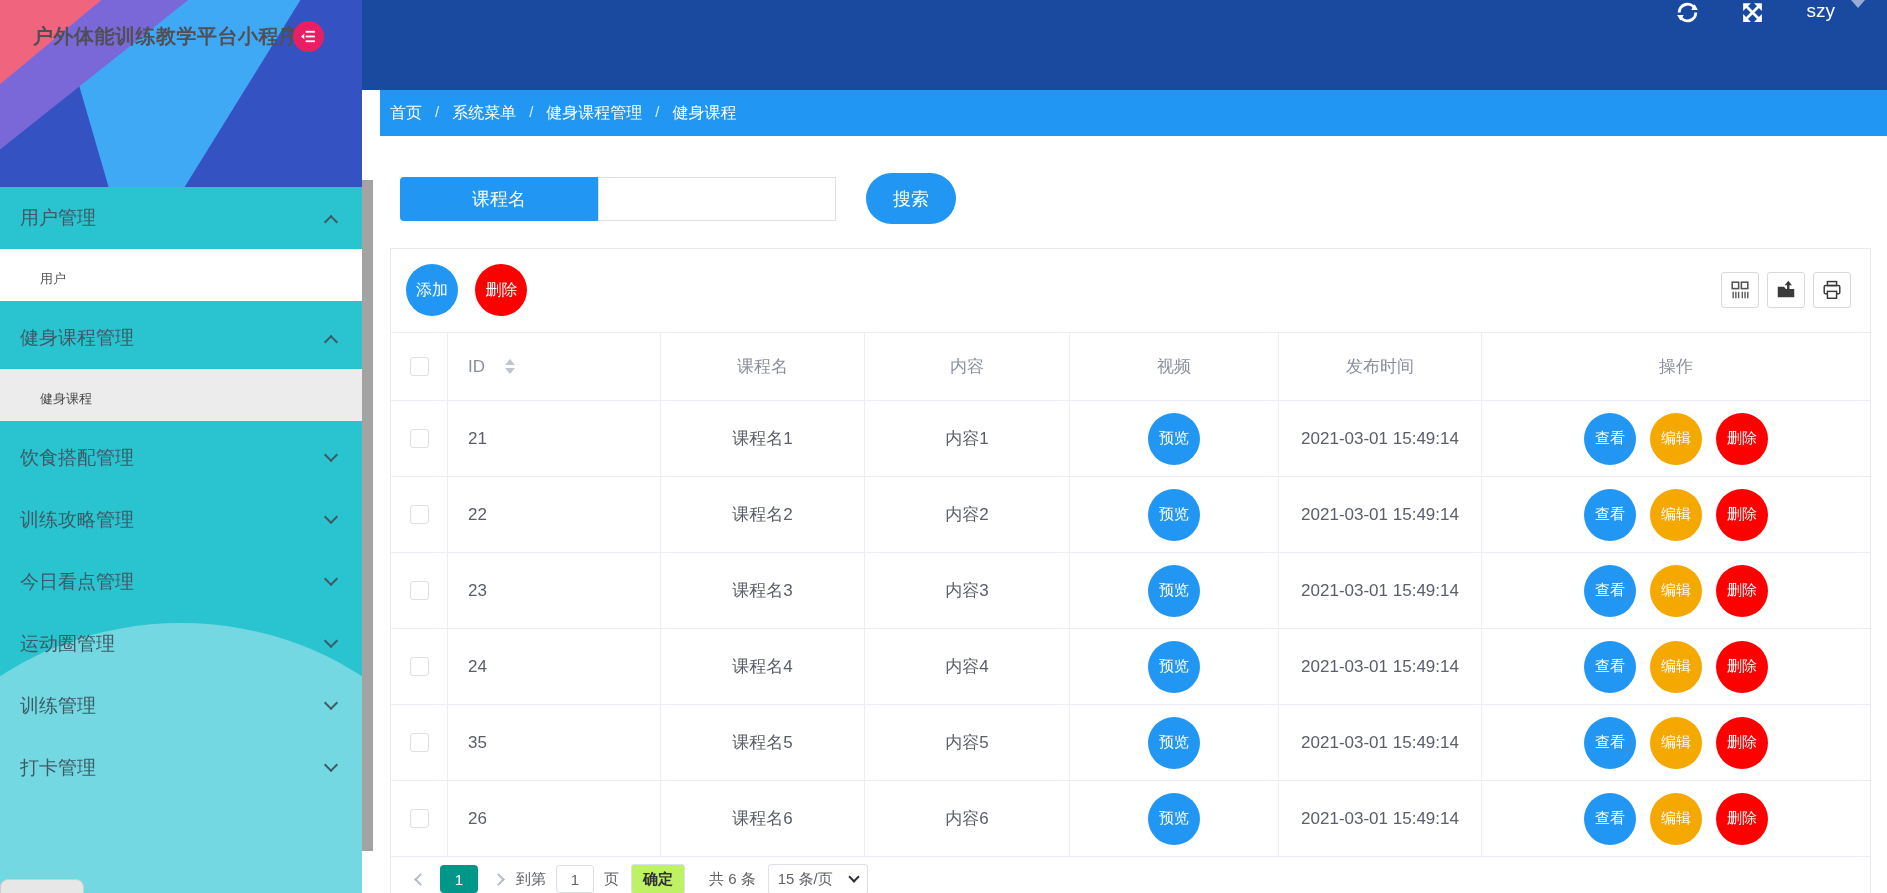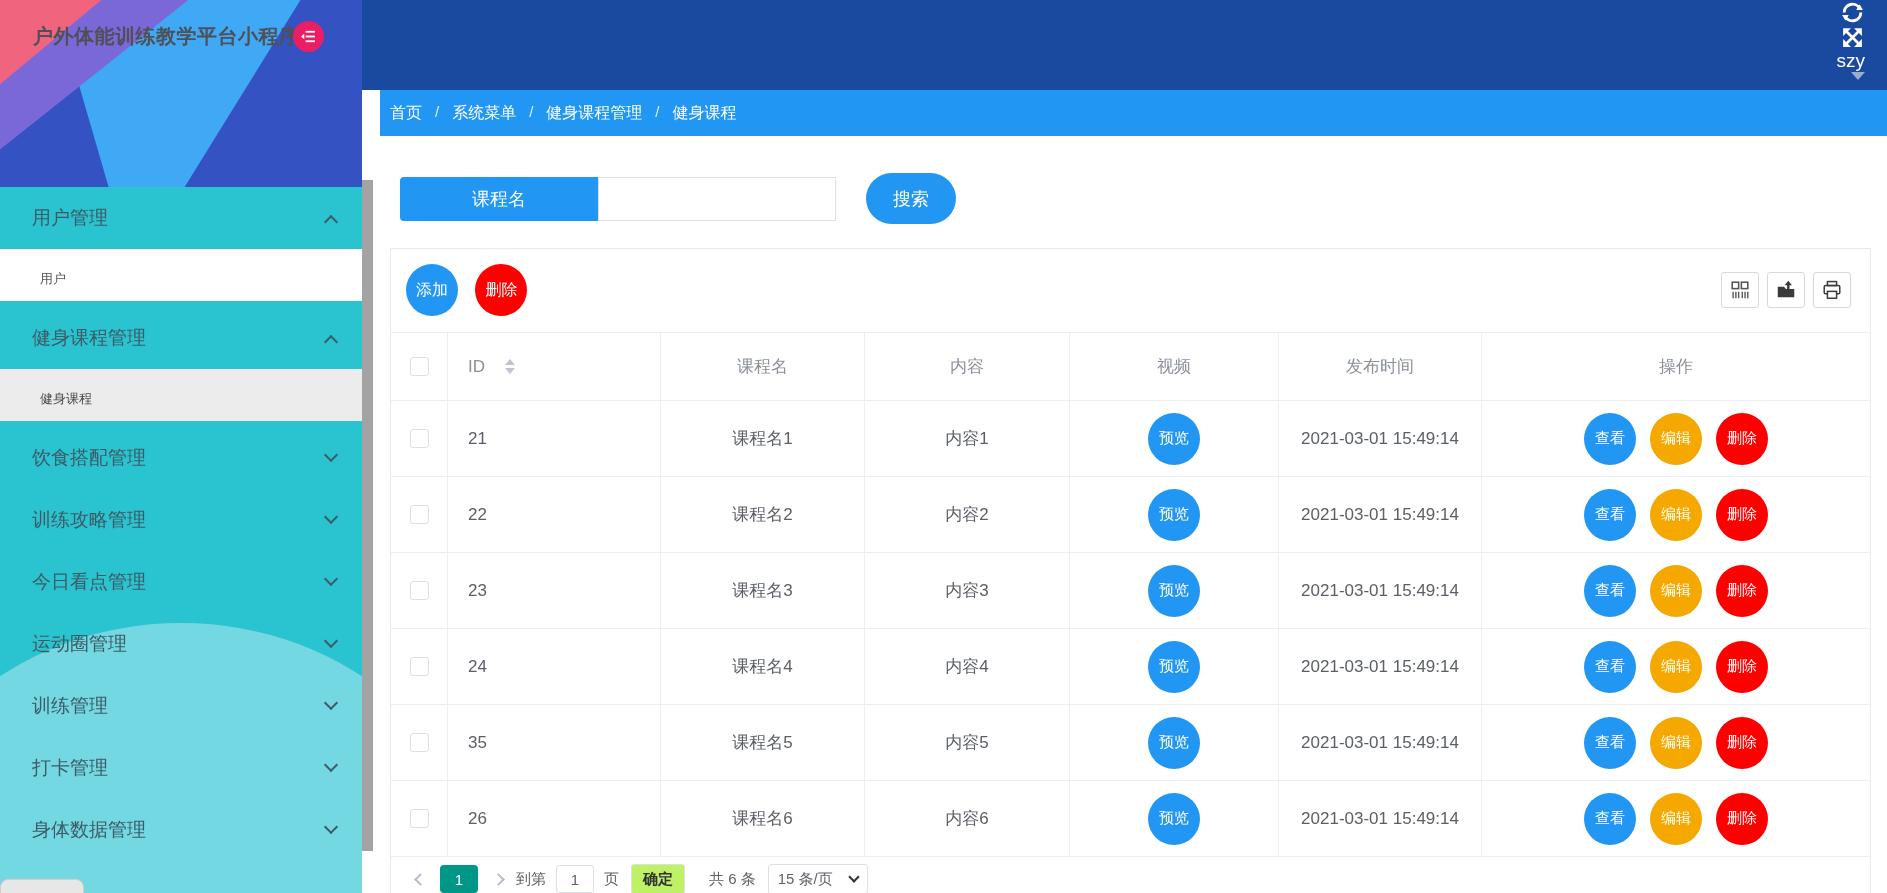--- a/index.html
+++ b/index.html
@@ -11,34 +11,34 @@
   .sidebar .curve { position:absolute; left:-35%; bottom:-290px; width:170%; height:560px; background:#74d8e2; border-radius:50%; }
   .logo { position:absolute; left:0; top:0; width:362px; height:187px; background:#3552c2; overflow:hidden; z-index:3; }
   .logo .tri { position:absolute; inset:0; }
   .tri-light  { background:#3fa9f5; clip-path:polygon(15% 0, 83% 0, 51% 100%, 30% 100%); }
   .tri-purple { background:#7b68d8; clip-path:polygon(0 0, 52% 0, 0 80%); }
   .tri-pink   { background:#f0647e; clip-path:polygon(0 0, 28% 0, 0 45%); }
   .logo-title { position:absolute; left:33px; top:23px; width:280px; font-size:20px; font-weight:bold; color:#4f4f56; letter-spacing:.5px; }
   .logo-toggle { position:absolute; left:293px; top:21px; width:31px; height:31px; border-radius:50%; background:#e91e63; display:flex; align-items:center; justify-content:center; }
 
   .menu { position:absolute; left:0; top:187px; width:362px; z-index:2; }
-  .menu-item { height:62px; line-height:62px; padding-left:32px; font-size:19px; color:#3d5b66; position:relative; cursor:pointer; }
+  .menu-item { height:62px; line-height:62px; padding-left:20px; font-size:19px; color:#3d5b66; position:relative; cursor:pointer; }
   .chev { position:absolute; right:26px; top:27px; width:10px; height:10px; border-right:2px solid #3d5b66; border-bottom:2px solid #3d5b66; }
   .chev.up   { transform:rotate(-135deg); top:30px; }
   .chev.down { transform:rotate(45deg); top:23px; }
   .menu-sub { height:52px; line-height:60px; padding-left:40px; font-size:13px; color:#565656; background:#fff; margin-bottom:6px; cursor:pointer; }
   .menu-sub.active { background:#ececec; color:#4a4a4a; }
   .sidebar-bottom-widget { position:absolute; left:0px; bottom:-8px; width:84px; height:22px; background:#e7e7e7; border:1px solid #cfcfcf; border-radius:8px; z-index:4; }
 
   
   .scroll-thumb { position:absolute; left:362px; top:180px; width:11px; height:671px; background:#a3a3a3; z-index:5; }
 
   
   .topbar { position:absolute; left:362px; top:0; width:1525px; height:90px; background:#1a49a0; }
-  .topbar-right { position:absolute; right:22px; top:0; height:90px; display:flex; align-items:flex-end;flex-direction:column; }
+  .topbar-right { position:absolute; right:22px; top:0; height:90px; display:flex; align-items:flex-start; }
   .hicon { width:25px; height:25px; margin-left:40px; cursor:pointer; }
   .username { margin-left:42px; font-size:19px; color:#fff; cursor:pointer; }
   .user-caret { margin-left:16px; width:0; height:0; border-left:7px solid transparent; border-right:7px solid transparent; border-top:8px solid rgba(255,255,255,.55); cursor:pointer; }
 
   .breadcrumb-bar { position:absolute; left:380px; top:90px; width:1507px; height:46px; background:#2196f3; display:flex; align-items:center; padding-left:10px; }
   .bc-item { color:#fff; font-size:16px; cursor:pointer; }
   .bc-sep { color:rgba(255,255,255,.85); font-size:15px; margin:0 13px; }
   .bc-sep::before { content:"/"; }
 
   
@@ -106,21 +106,20 @@
       <div class="menu-item"><span>用户管理</span><i class="chev up"></i></div>
       <div class="menu-sub">用户</div>
       <div class="menu-item"><span>健身课程管理</span><i class="chev up"></i></div>
       <div class="menu-sub active">健身课程</div>
       <div class="menu-item"><span>饮食搭配管理</span><i class="chev down"></i></div>
       <div class="menu-item"><span>训练攻略管理</span><i class="chev down"></i></div>
       <div class="menu-item"><span>今日看点管理</span><i class="chev down"></i></div>
       <div class="menu-item"><span>运动圈管理</span><i class="chev down"></i></div>
       <div class="menu-item"><span>训练管理</span><i class="chev down"></i></div>
       <div class="menu-item"><span>打卡管理</span><i class="chev down"></i></div>
-      <div class="menu-item"><span>身体数据管理</span><i class="chev down"></i></div>
     </div>
   <div class="logo">
     <div class="tri tri-light"></div>
     <div class="tri tri-purple"></div>
     <div class="tri tri-pink"></div>
     <div class="logo-title">户外体能训练教学平台小程序</div>
     <div class="logo-toggle">
       <svg width="17" height="17" viewBox="0 0 24 24">
         <rect x="8" y="4" width="13" height="2.6" fill="#fff"></rect>
         <rect x="8" y="10.7" width="13" height="2.6" fill="#fff"></rect>

